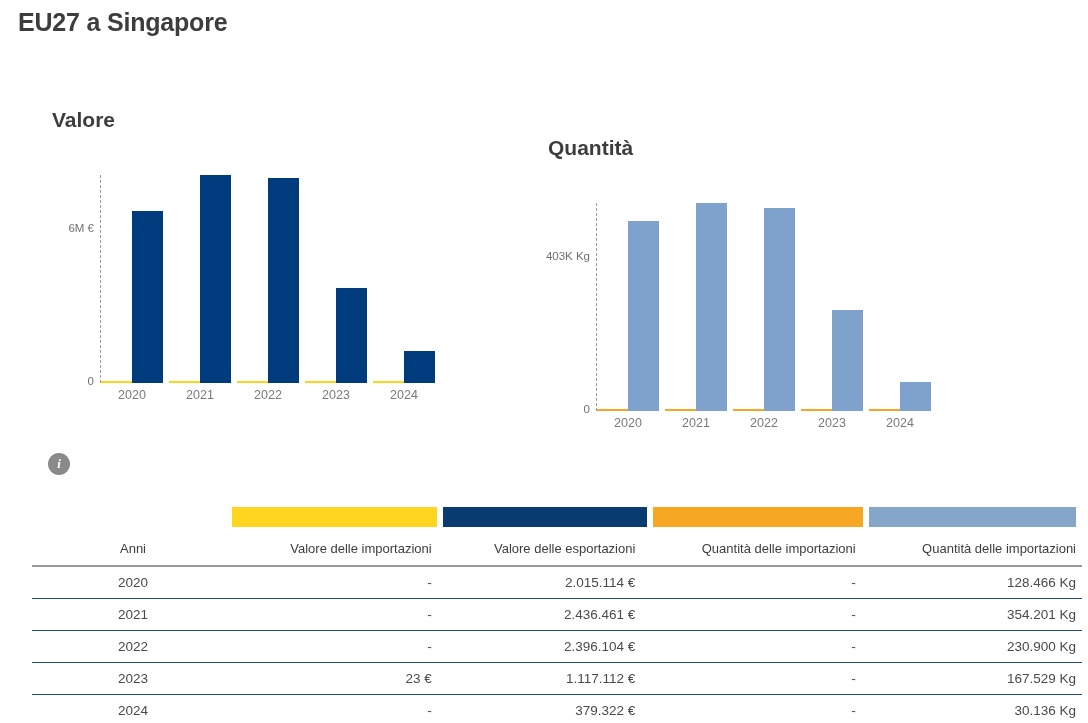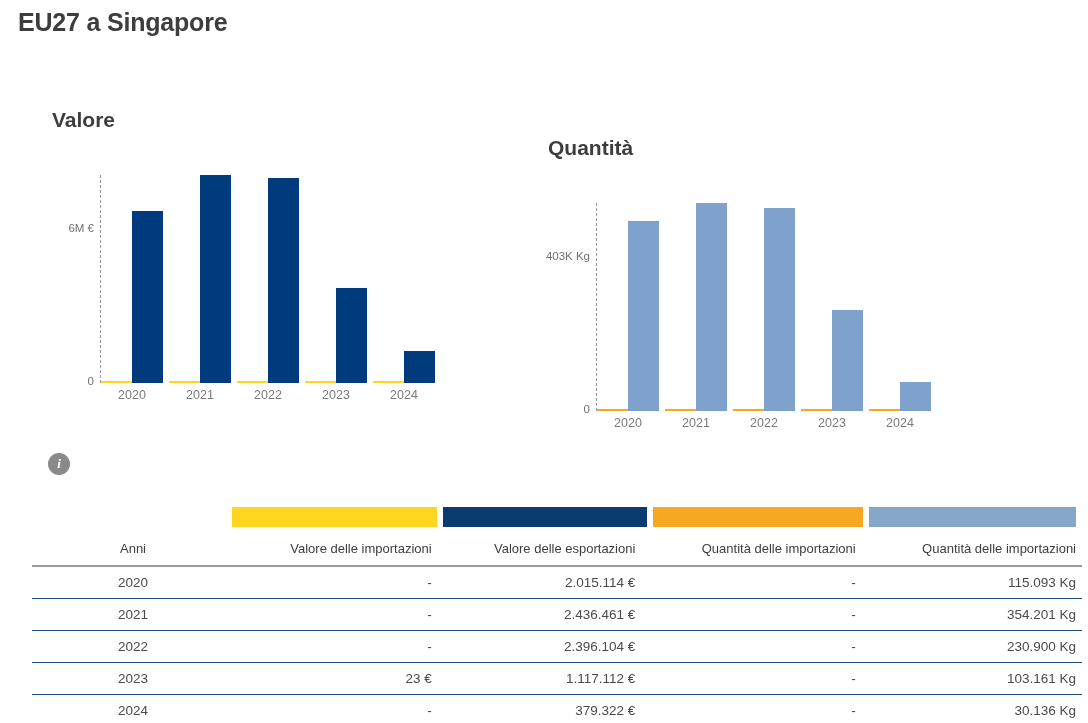--- a/index.html
+++ b/index.html
@@ -293,42 +293,42 @@
       <th>Quantità delle importazioni</th>
       <th>Quantità delle importazioni</th>
     </tr>
   </thead>
   <tbody id="table-body">
       <tr>
         <td class="col-anni">2020</td>
         <td>-</td>
         <td>2.015.114 €</td>
         <td>-</td>
-        <td>115.093 Kg</td>
+        <td>128.466 Kg</td>
       </tr>
       <tr>
         <td class="col-anni">2021</td>
         <td>-</td>
         <td>2.436.461 €</td>
         <td>-</td>
         <td>354.201 Kg</td>
       </tr>
       <tr>
         <td class="col-anni">2022</td>
         <td>-</td>
         <td>2.396.104 €</td>
         <td>-</td>
         <td>230.900 Kg</td>
       </tr>
       <tr>
         <td class="col-anni">2023</td>
         <td>23 €</td>
         <td>1.117.112 €</td>
         <td>-</td>
-        <td>103.161 Kg</td>
+        <td>167.529 Kg</td>
       </tr>
       <tr>
         <td class="col-anni">2024</td>
         <td>-</td>
         <td>379.322 €</td>
         <td>-</td>
         <td>30.136 Kg</td>
       </tr>
     </tbody>
 </table>

